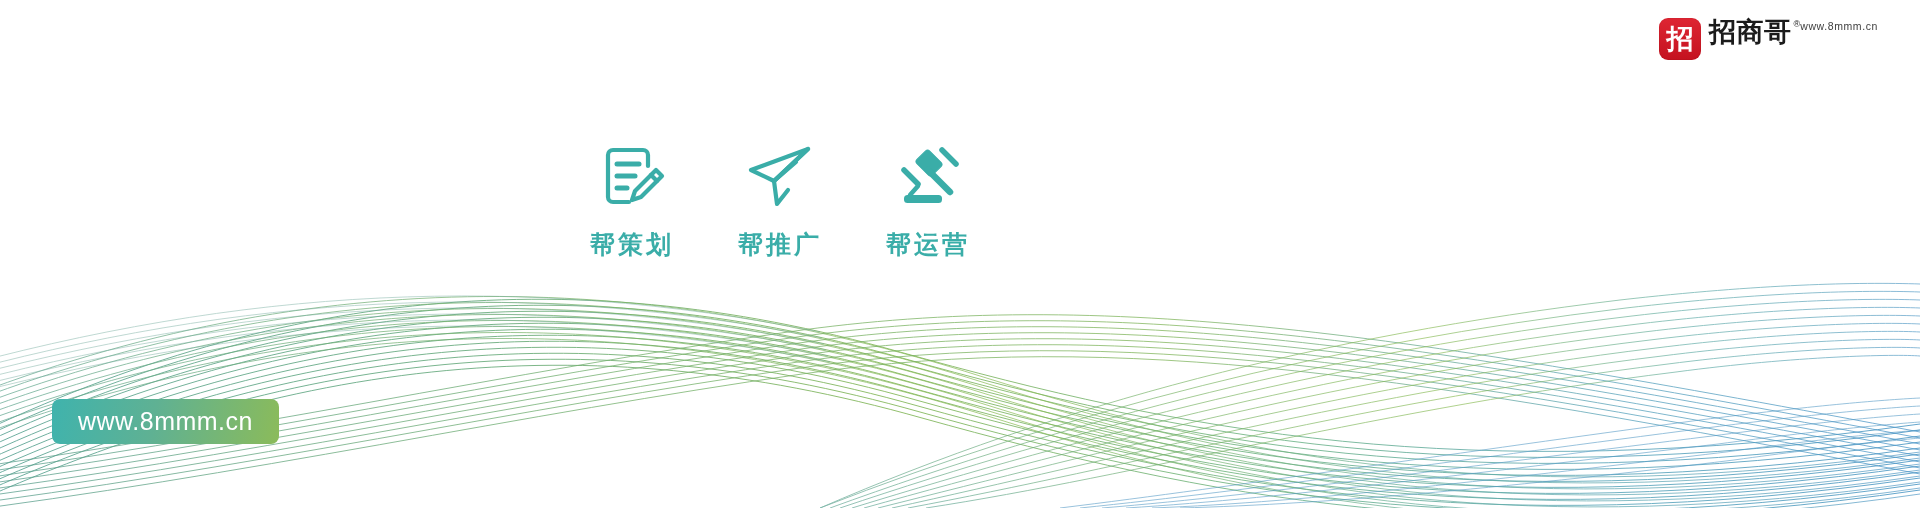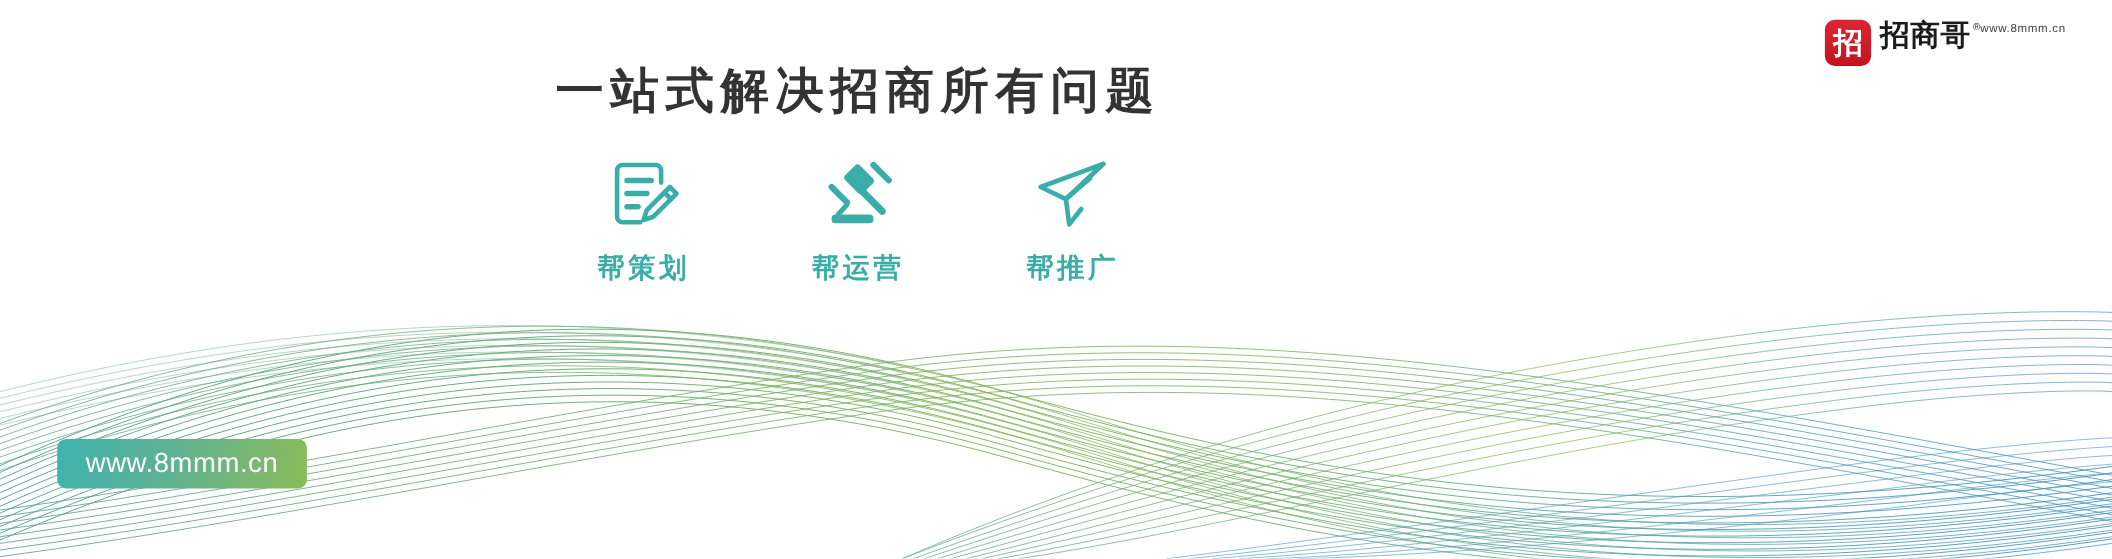--- a/index.html
+++ b/index.html
@@ -111,21 +111,20 @@
   
   .features {
     position: absolute;
     top: 138px;
     left: 0;
     width: 1560px;
     display: flex;
     justify-content: center;
     align-items: center;
     z-index: 5;
-    gap: 47px;
   }
   .feature {
     width: 148px;
     display: flex;
     flex-direction: column;
     align-items: center;
   }
   .feature-icon {
     height: 76px;
     display: flex;
@@ -276,63 +275,62 @@
     </div>
     <div class="logo-text">
       <div class="logo-wordmark-row">
         <span class="logo-wordmark">招商哥</span>
         <span class="logo-reg">®</span>
       </div>
       <div class="logo-url">www.8mmm.cn</div>
     </div>
   </div>
 
-  <div class="headline">一站式解决招商所有问题</div>
 
   <div class="features">
 
     <div class="feature">
       <div class="feature-icon">
         <svg width="72" height="72" viewBox="0 0 72 72" fill="none" stroke="#3aada8" stroke-width="4.2" stroke-linecap="round" stroke-linejoin="round" aria-hidden="true">
           <path d="M52 26 V15 a5 5 0 0 0 -5 -5 H17 a5 5 0 0 0 -5 5 v42 a5 5 0 0 0 5 5 h16"></path>
           <path d="M21 24 H43" stroke-width="5"></path>
           <path d="M21 36 H39" stroke-width="5"></path>
           <path d="M21 48 H31" stroke-width="5"></path>
           <path d="M60 30 L66 36 L45 57 L36 60 L39 51 Z"></path>
           <path d="M55 35 L61 41"></path>
         </svg>
       </div>
       <div class="feature-label">帮策划</div>
     </div>
 
     <div class="feature">
       <div class="feature-icon">
+        <svg width="72" height="72" viewBox="0 0 72 72" fill="none" stroke="#3aada8" stroke-width="4.2" stroke-linecap="round" stroke-linejoin="round" aria-hidden="true">
+          <path d="M64 9 L7 30 L30 41 Z"></path>
+          <path d="M64 9 L30 41 L33 64 L44 50"></path>
+          <path d="M30 41 L52 22"></path>
+        </svg>
+      </div>
+      <div class="feature-label">帮推广</div>
+    </div>
+
+    <div class="feature">
+      <div class="feature-icon">
         <svg width="72" height="72" viewBox="0 0 72 72" fill="#3aada8" stroke="#3aada8" stroke-linecap="round" stroke-linejoin="round" aria-hidden="true">
           <rect x="26" y="14" width="22" height="18" rx="3" transform="rotate(45 37 23)"></rect>
           <path d="M50 10 L64 24" stroke-width="5.5" fill="none"></path>
           <path d="M12 30 L26 44" stroke-width="5.5" fill="none"></path>
           <path d="M36 30 L58 52" stroke-width="6.5" fill="none"></path>
           <rect x="12" y="55" width="38" height="8" rx="3.5" stroke-width="0"></rect>
           <path d="M18 55 L26 46" stroke-width="4.5" fill="none"></path>
         </svg>
       </div>
       <div class="feature-label">帮运营</div>
     </div>
 
-    <div class="feature">
-      <div class="feature-icon">
-        <svg width="72" height="72" viewBox="0 0 72 72" fill="none" stroke="#3aada8" stroke-width="4.2" stroke-linecap="round" stroke-linejoin="round" aria-hidden="true">
-          <path d="M64 9 L7 30 L30 41 Z"></path>
-          <path d="M64 9 L30 41 L33 64 L44 50"></path>
-          <path d="M30 41 L52 22"></path>
-        </svg>
-      </div>
-      <div class="feature-label">帮推广</div>
-    </div>
-
 
   </div>
 
   <div class="url-badge">
     <span class="url-badge-text">www.8mmm.cn</span>
   </div>
 
 </div>
 
 </body></html>

